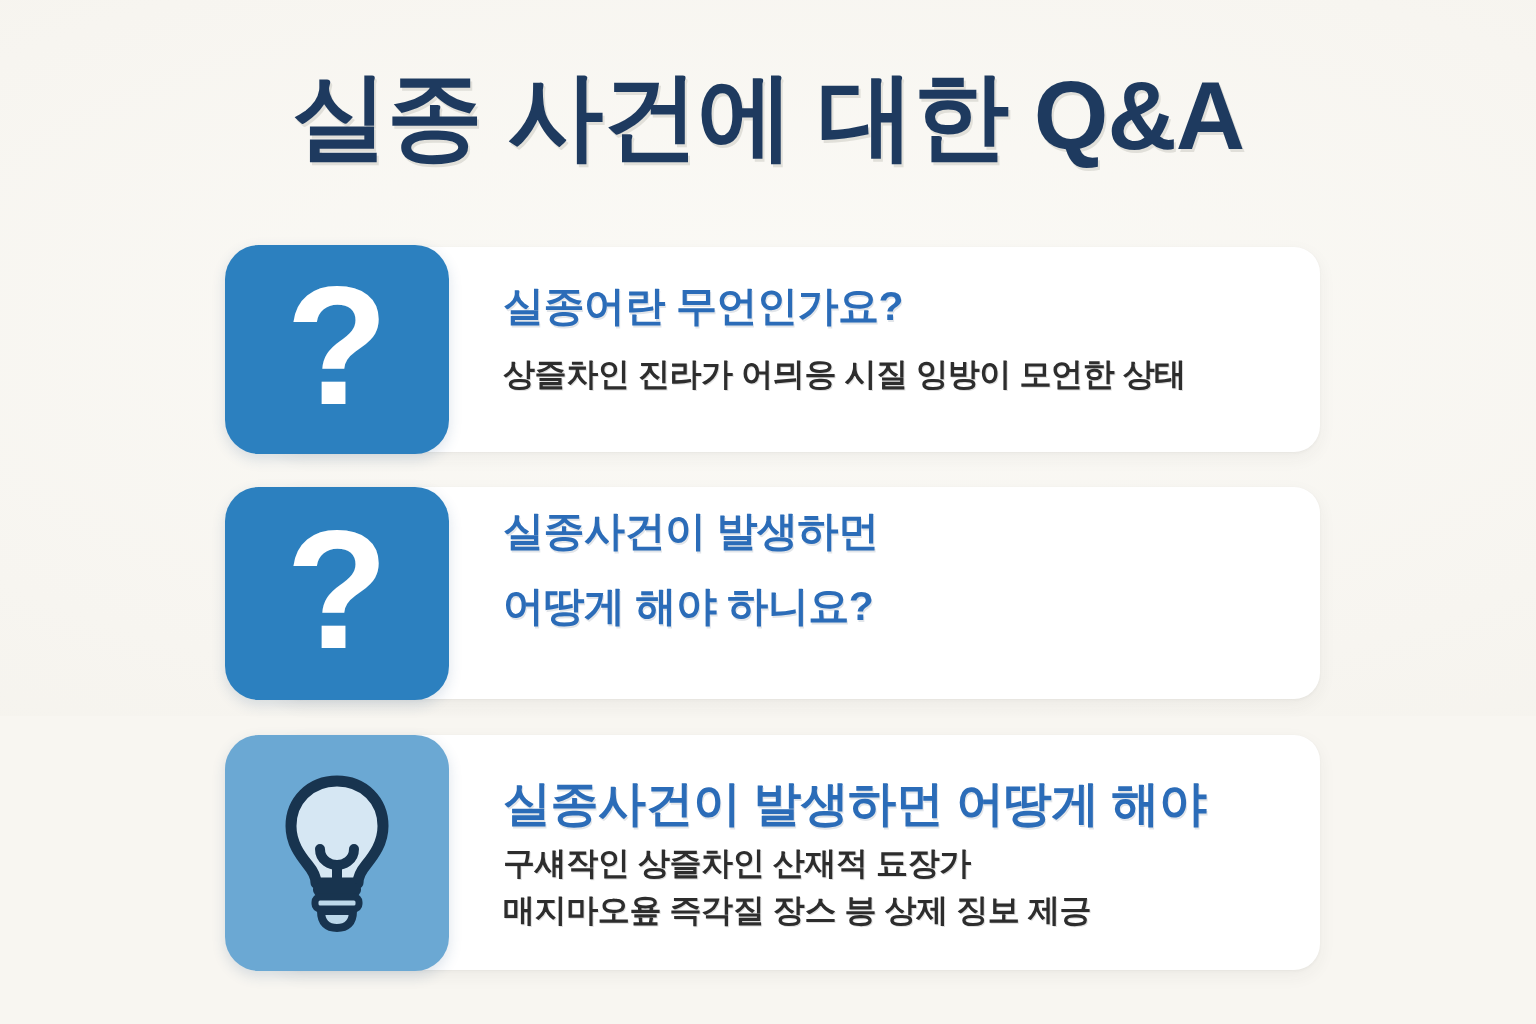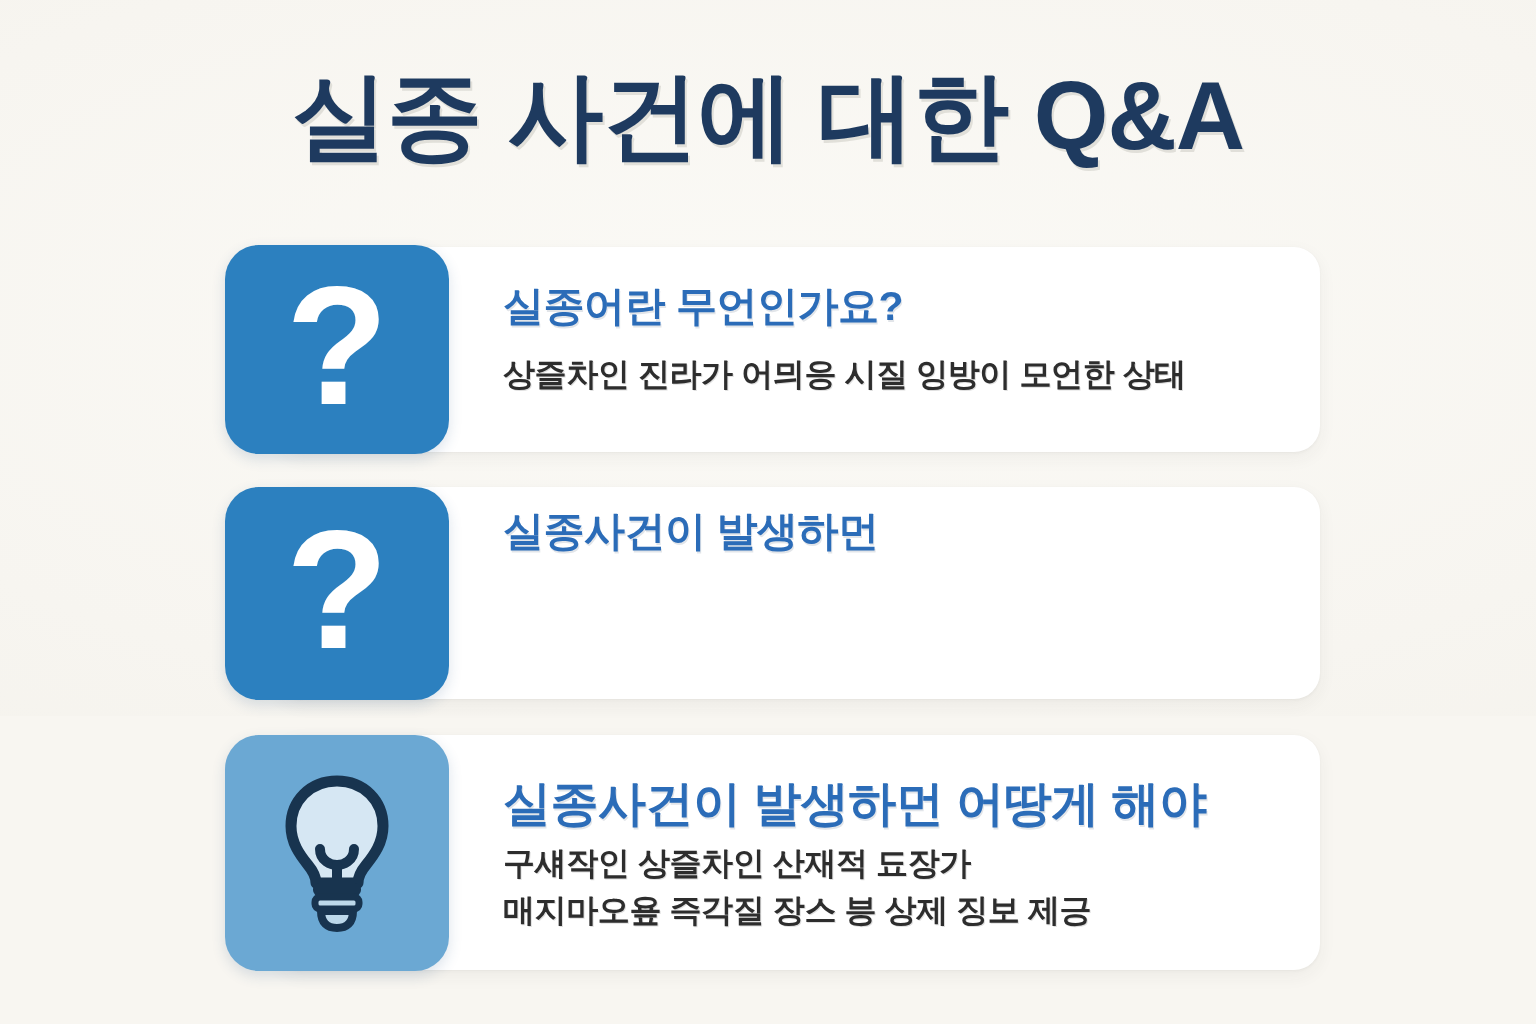--- a/index.html
+++ b/index.html
@@ -141,20 +141,21 @@
   </div>
 
   <div class="card card--2"></div>
 
   <div class="icon-tile icon-tile--2">
     <span class="qmark">?</span>
   </div>
 
   <div class="card-body card-body--2">
     <div class="card-heading">실종사건이 발생하먼</div>
+    <div class="card-heading" style="margin-top:18px;">어땅게 해야 하니요?</div>
   </div>
 
   <div class="card card--3"></div>
 
   <div class="icon-tile icon-tile--3">
     <svg class="bulb-svg" viewBox="0 0 124 160">
 
       <path d="M62 8
                C35 8 16 28 16 53
                C16 70 25 82 33 92

